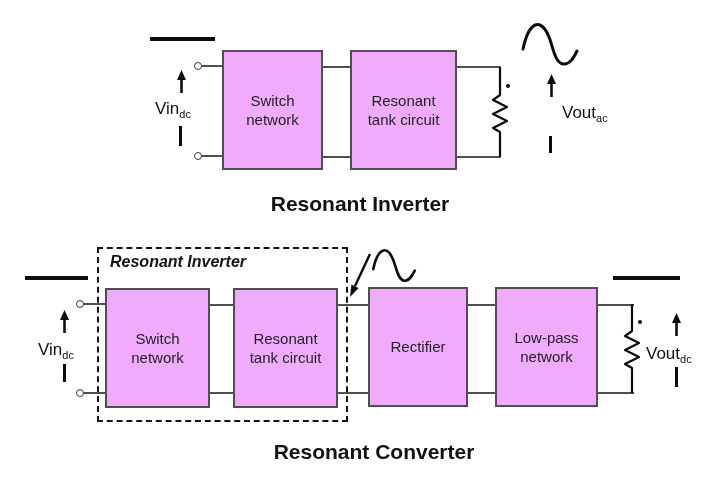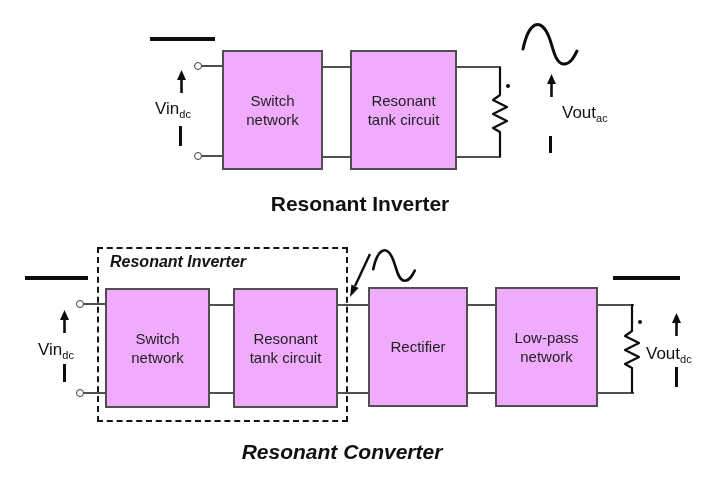--- a/index.html
+++ b/index.html
@@ -160,16 +160,16 @@
 
     <div class="bar" style="left:613px;top:276px;width:67px;"></div>
 
     <svg style="left:670px;top:313px;" width="13" height="24">
       <polygon points="6.5,0 2,10 11,10" fill="#0d0d0d"></polygon>
       <line x1="6.5" y1="9" x2="6.5" y2="23" stroke="#0d0d0d" stroke-width="2.6"></line>
     </svg>
     <div class="vlabel" style="left:646px;top:344px;"><span>Vout</span><sub>dc</sub></div>
     <div class="stub" style="left:675px;top:367px;height:20px;"></div>
 
-    <div class="title" style="left:232px;top:440px;width:220px;font-style:italic;">Resonant Converter</div>
+    <div class="title" style="left:264px;top:440px;width:220px;">Resonant Converter</div>
   </div>
 
 </div>
 
 </body></html>

